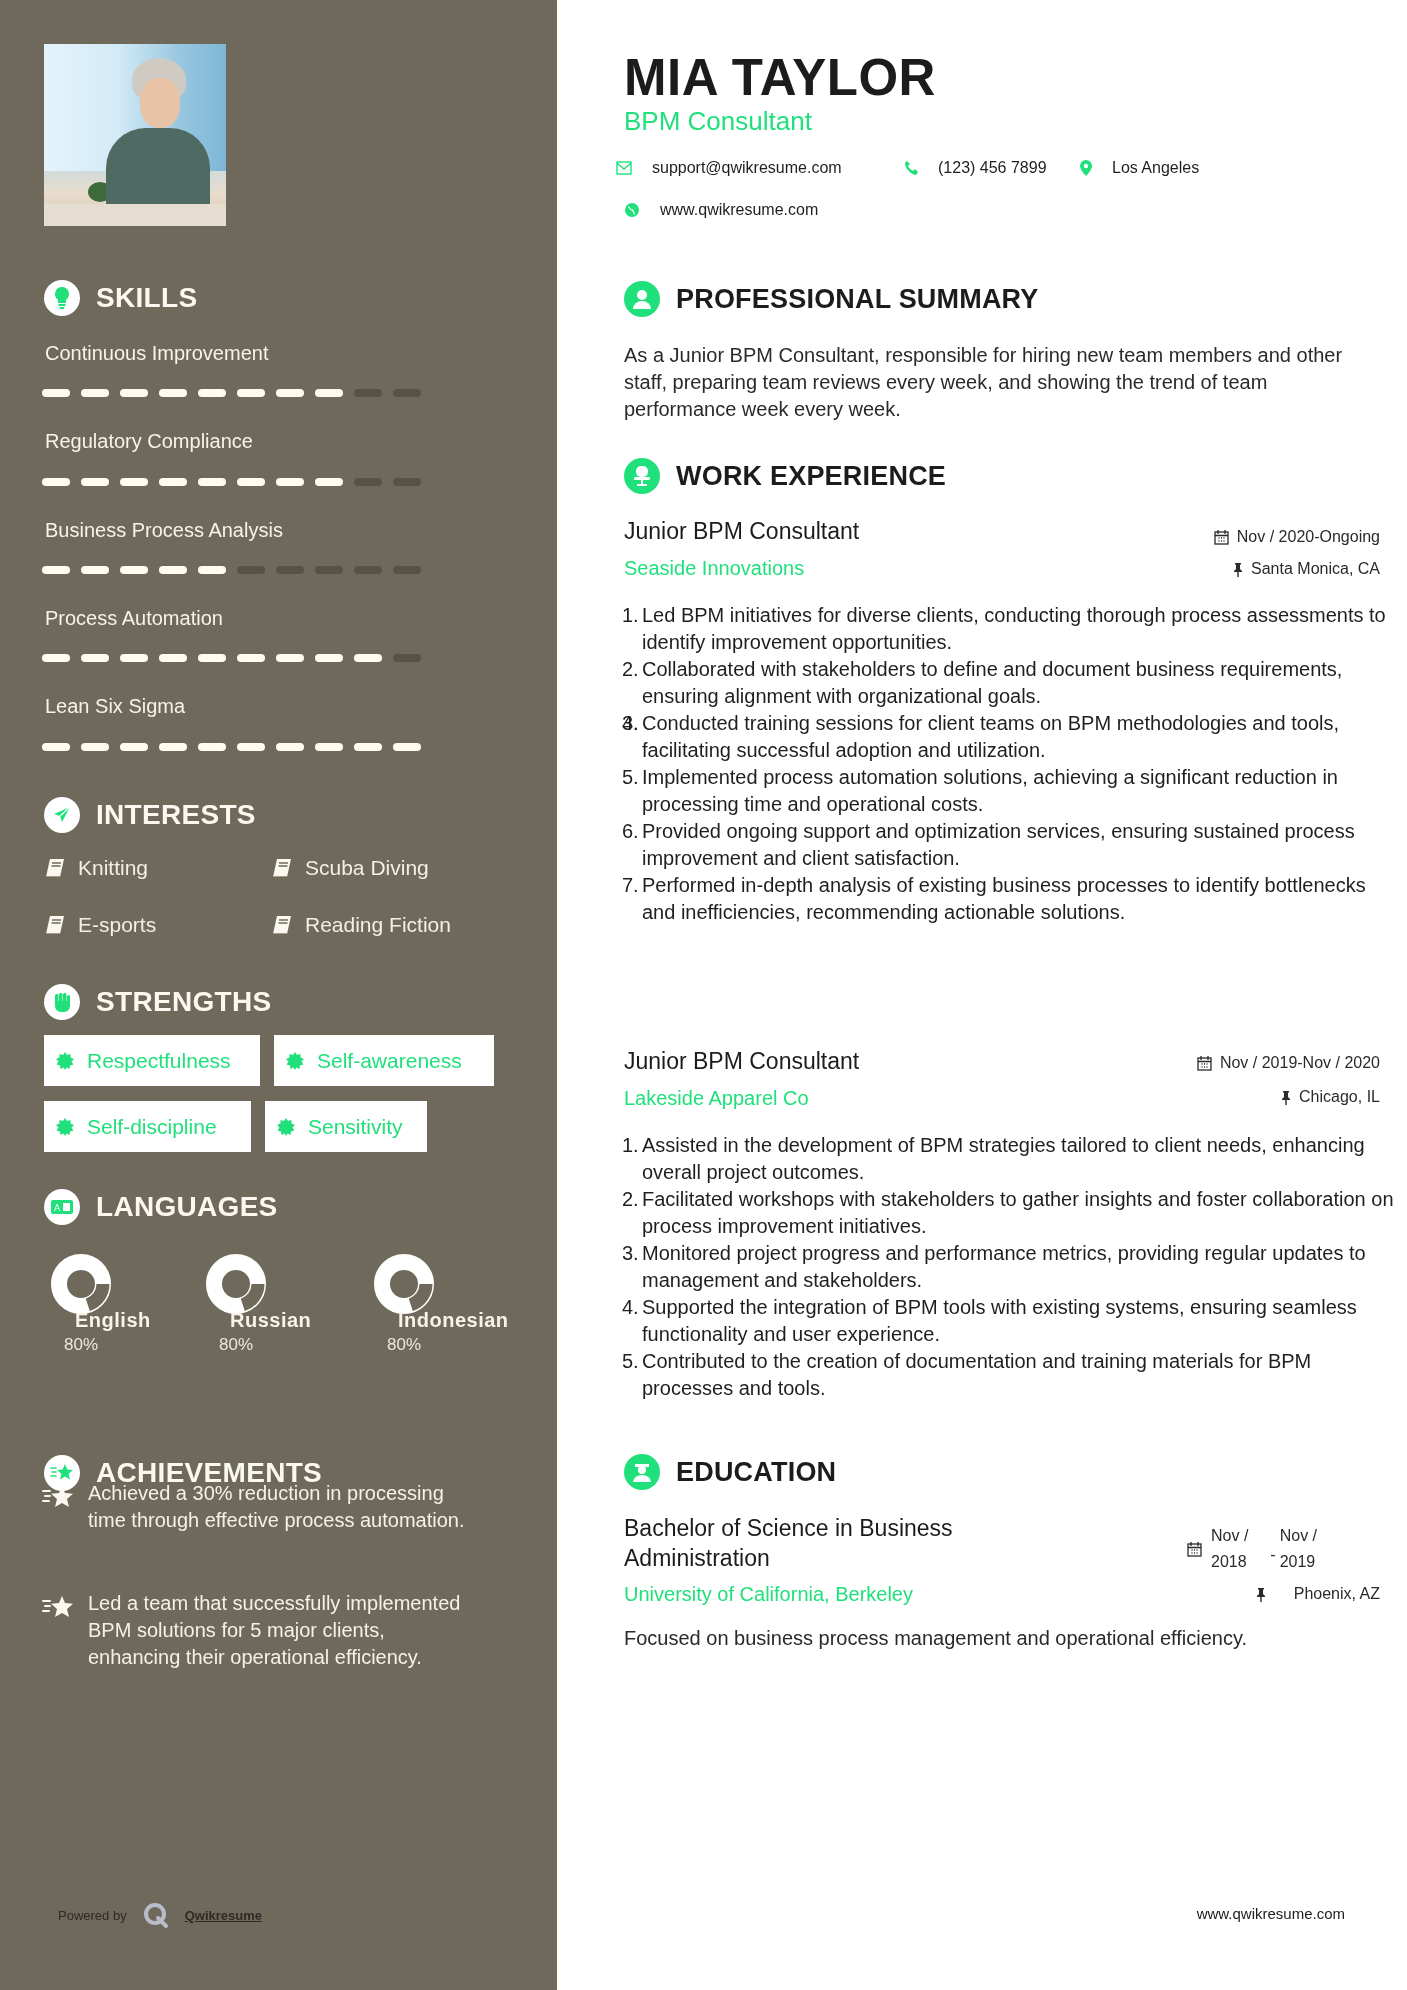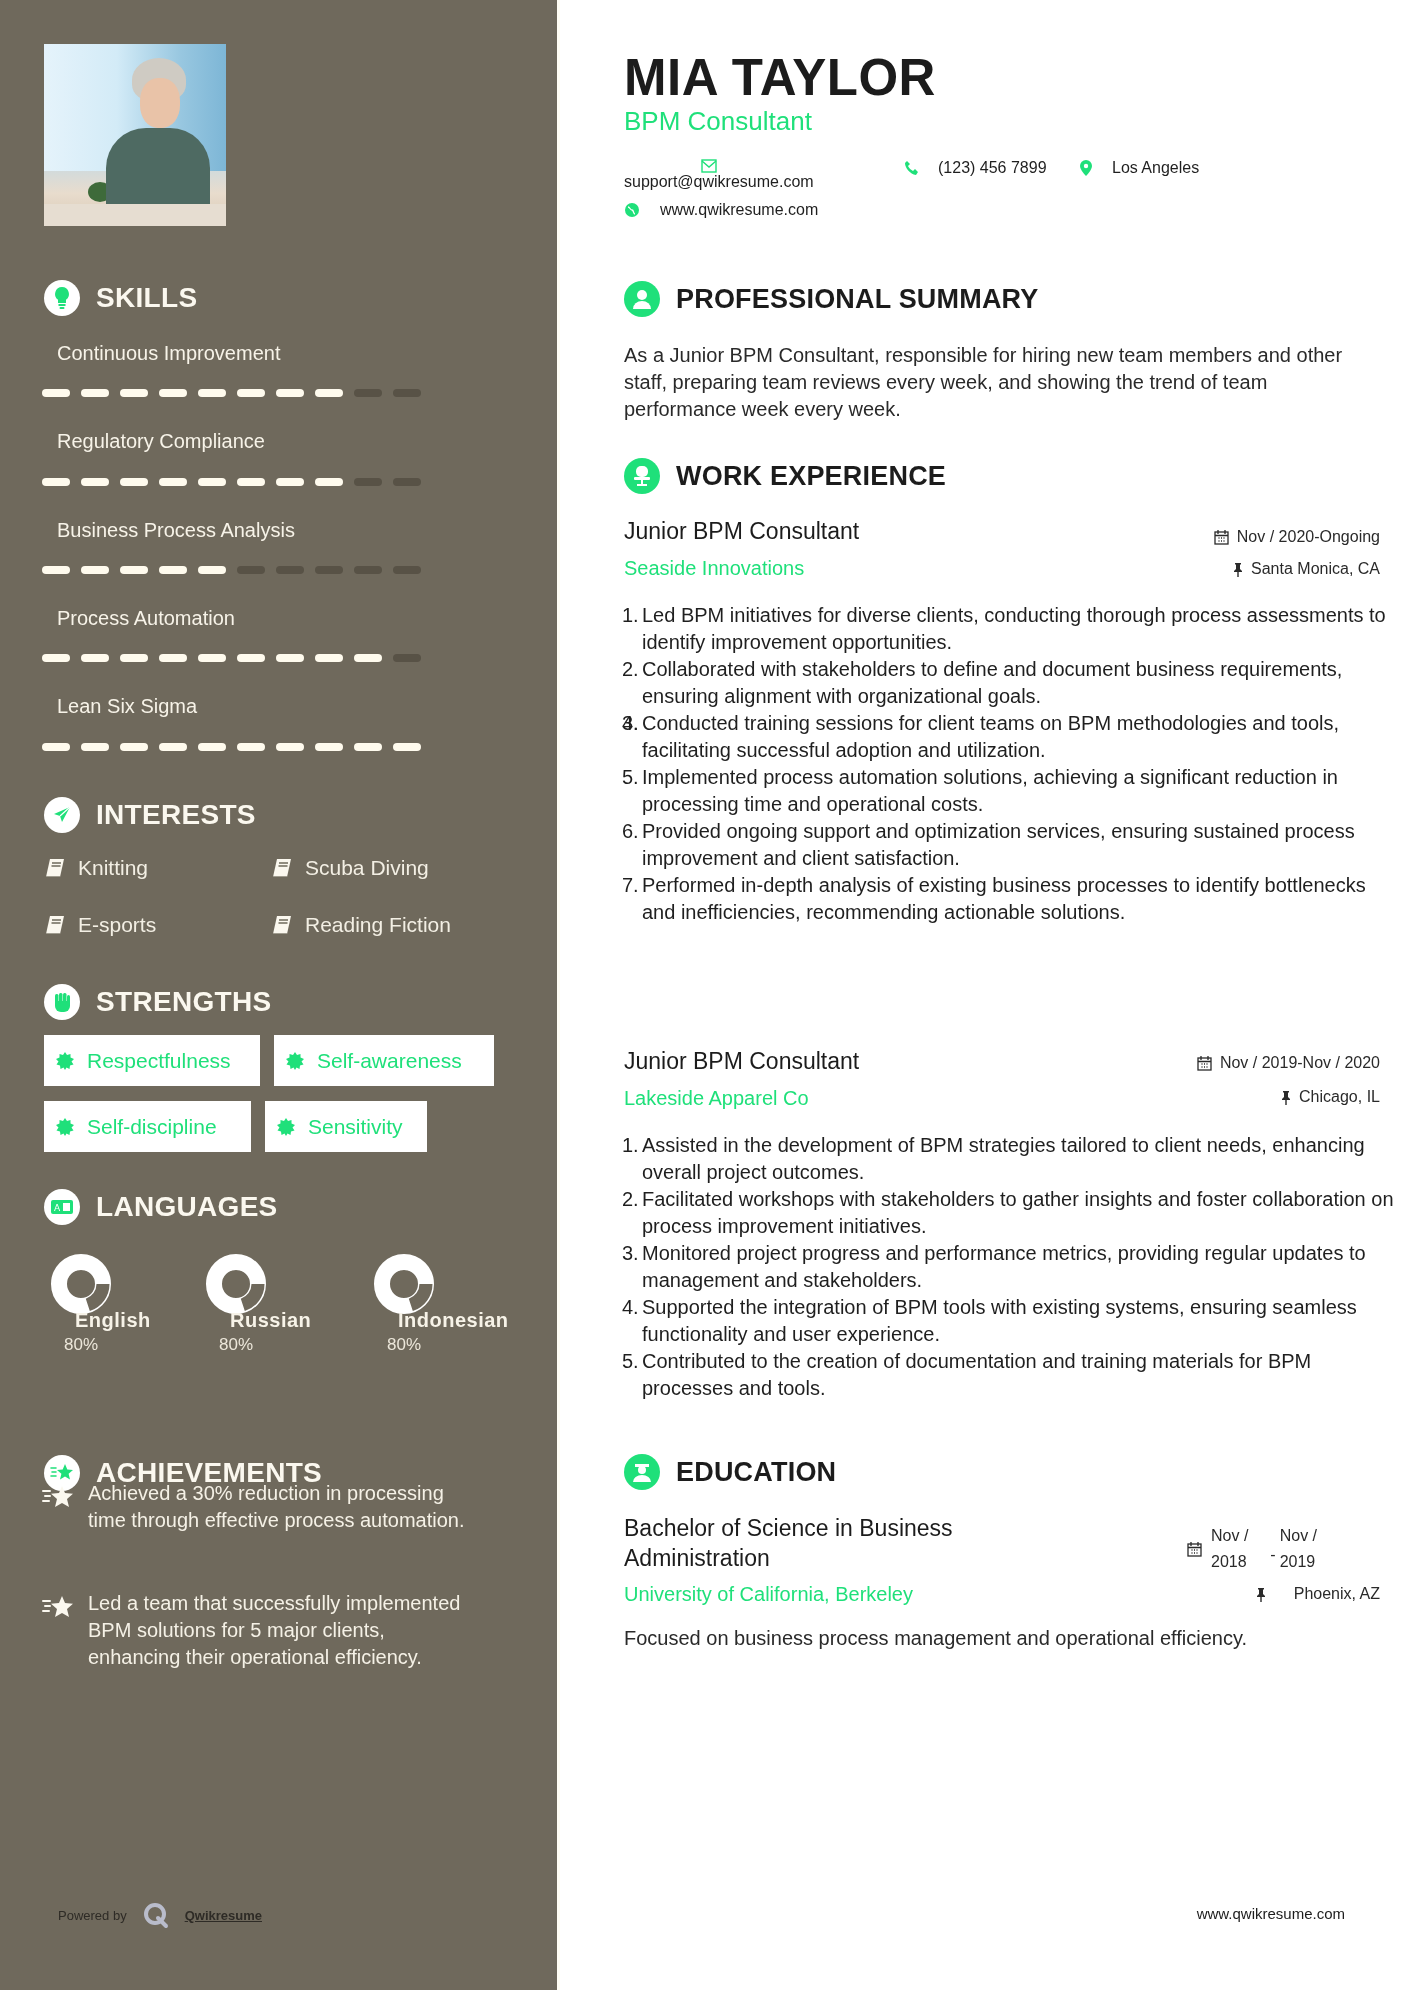--- a/index.html
+++ b/index.html
@@ -18,21 +18,21 @@
   .photo .hair { position:absolute; left:88px; top:14px; width:54px; height:44px; border-radius:50% 50% 40% 40%; background:#cfcbc3; }
   .photo .face { position:absolute; left:96px; top:34px; width:40px; height:50px; border-radius:45%; background:#e9c3a8; }
   .photo .body { position:absolute; left:62px; top:84px; width:104px; height:86px; border-radius:40px 40px 8px 8px; background:#4e6a62; }
   .photo .desk { position:absolute; left:0; top:160px; width:100%; height:22px; background:#e6ddd1; }
   .photo .plant { position:absolute; left:44px; top:138px; width:24px; height:20px; border-radius:50%; background:#3e6a3a; }
 
   .sec-head { position: absolute; display: flex; align-items: center; }
   .sec-icon { width: 36px; height: 36px; border-radius: 50%; background: #ffffff; display:flex; align-items:center; justify-content:center; flex: none; }
   .sec-title { margin-left: 16px; font-family: "Liberation Sans", sans-serif; font-weight: 700; font-size: 28px; letter-spacing: 0.3px; color: #fbf8ef; }
 
-  .skill-label { position: absolute; left: 45px; font-size: 20px; color: #f7f3e8; font-family: "Liberation Sans", sans-serif; margin-left: 12px; }
+  .skill-label { position: absolute; left: 45px; font-size: 20px; color: #f7f3e8; font-family: "Liberation Sans", sans-serif; }
   .skill-bar { position: absolute; left: 42px; display: flex; gap: 11px; }
   .skill-bar span { width: 28px; height: 8px; border-radius: 5px; background: #fffbee; display:block; }
   .skill-bar span.off { background: #585246; }
 
   .interest { position: absolute; display: flex; align-items: center; font-size: 21px; color: #f3efe4; font-family: "Liberation Sans", sans-serif; }
   .interest svg { margin-right: 12px; }
 
   .tag { position: absolute; height: 51px; background: #ffffff; display:flex; align-items:center; padding: 0 12px; font-size: 21px; color: #1fe07a; font-family: "Liberation Sans", sans-serif; }
   .tag svg { margin-right: 13px; }
 
@@ -321,21 +321,21 @@
     <a>Qwikresume</a>
   </div>
 </div>
 <div class="sidebar-edge"></div>
 
 <div class="main">
 
   <div class="name">MIA TAYLOR</div>
   <div class="title">BPM Consultant</div>
 
-  <div class="contact" style="left:64px; top:159px;flex-direction:column;">
+  <div class="contact" style="left:56px; top:159px;">
     <svg width="16" height="14" viewBox="0 0 16 14">
         <rect x="1" y="1" width="14" height="12" fill="none" stroke="#1fe07a" stroke-width="1.4"></rect>
         <path d="M1 2l7 6 7-6" fill="none" stroke="#1fe07a" stroke-width="1.4"></path>
       </svg>
     <span>support@qwikresume.com</span>
   </div>
   <div class="contact" style="left:344px; top:159px;">
     <svg width="14" height="16" viewBox="0 0 14 16">
         <path d="M3 1l3 3-2 2c1 2 3 4 5 5l2-2 3 3-2 3C6 14 1 8 1 3z" fill="#1fe07a"></path>
       </svg>

